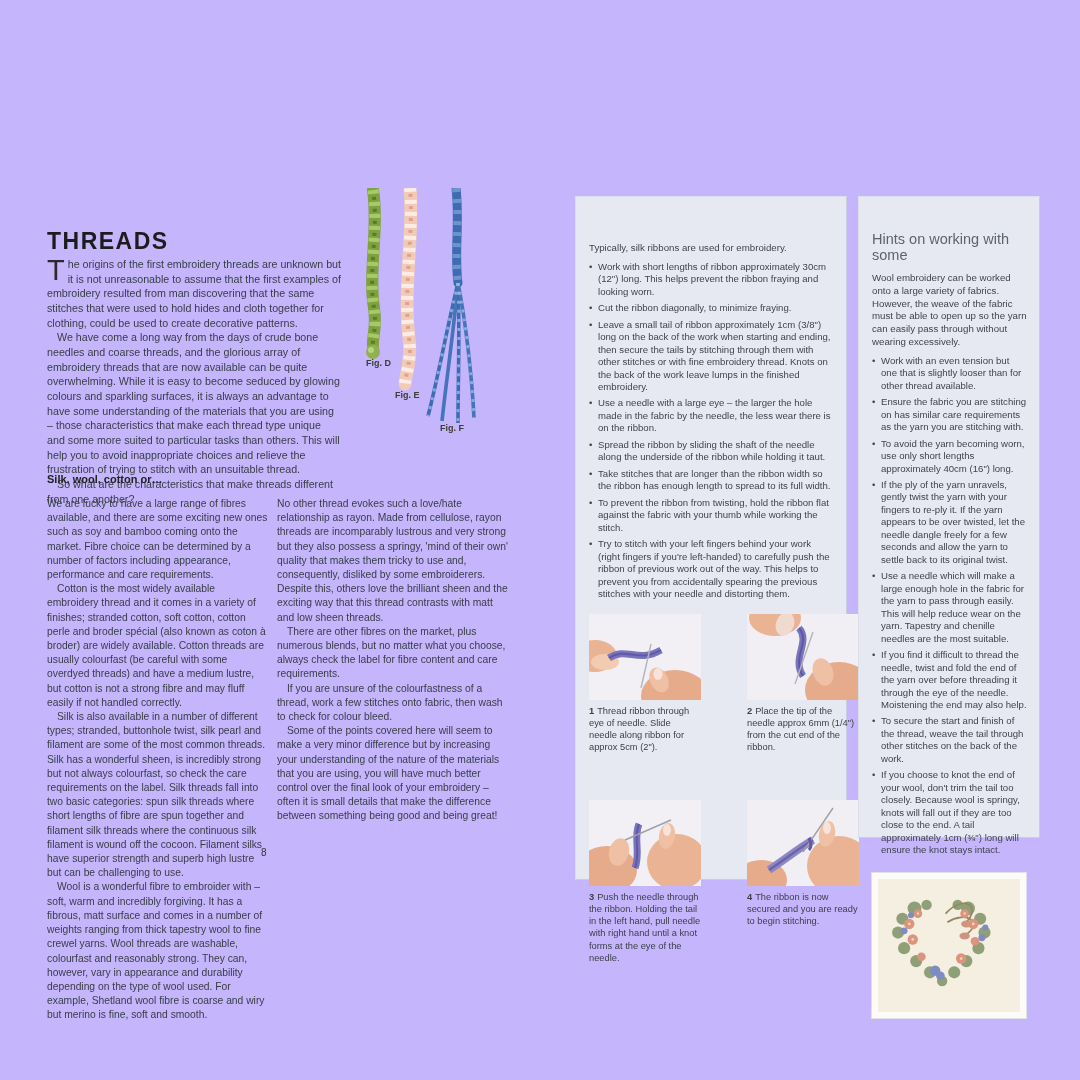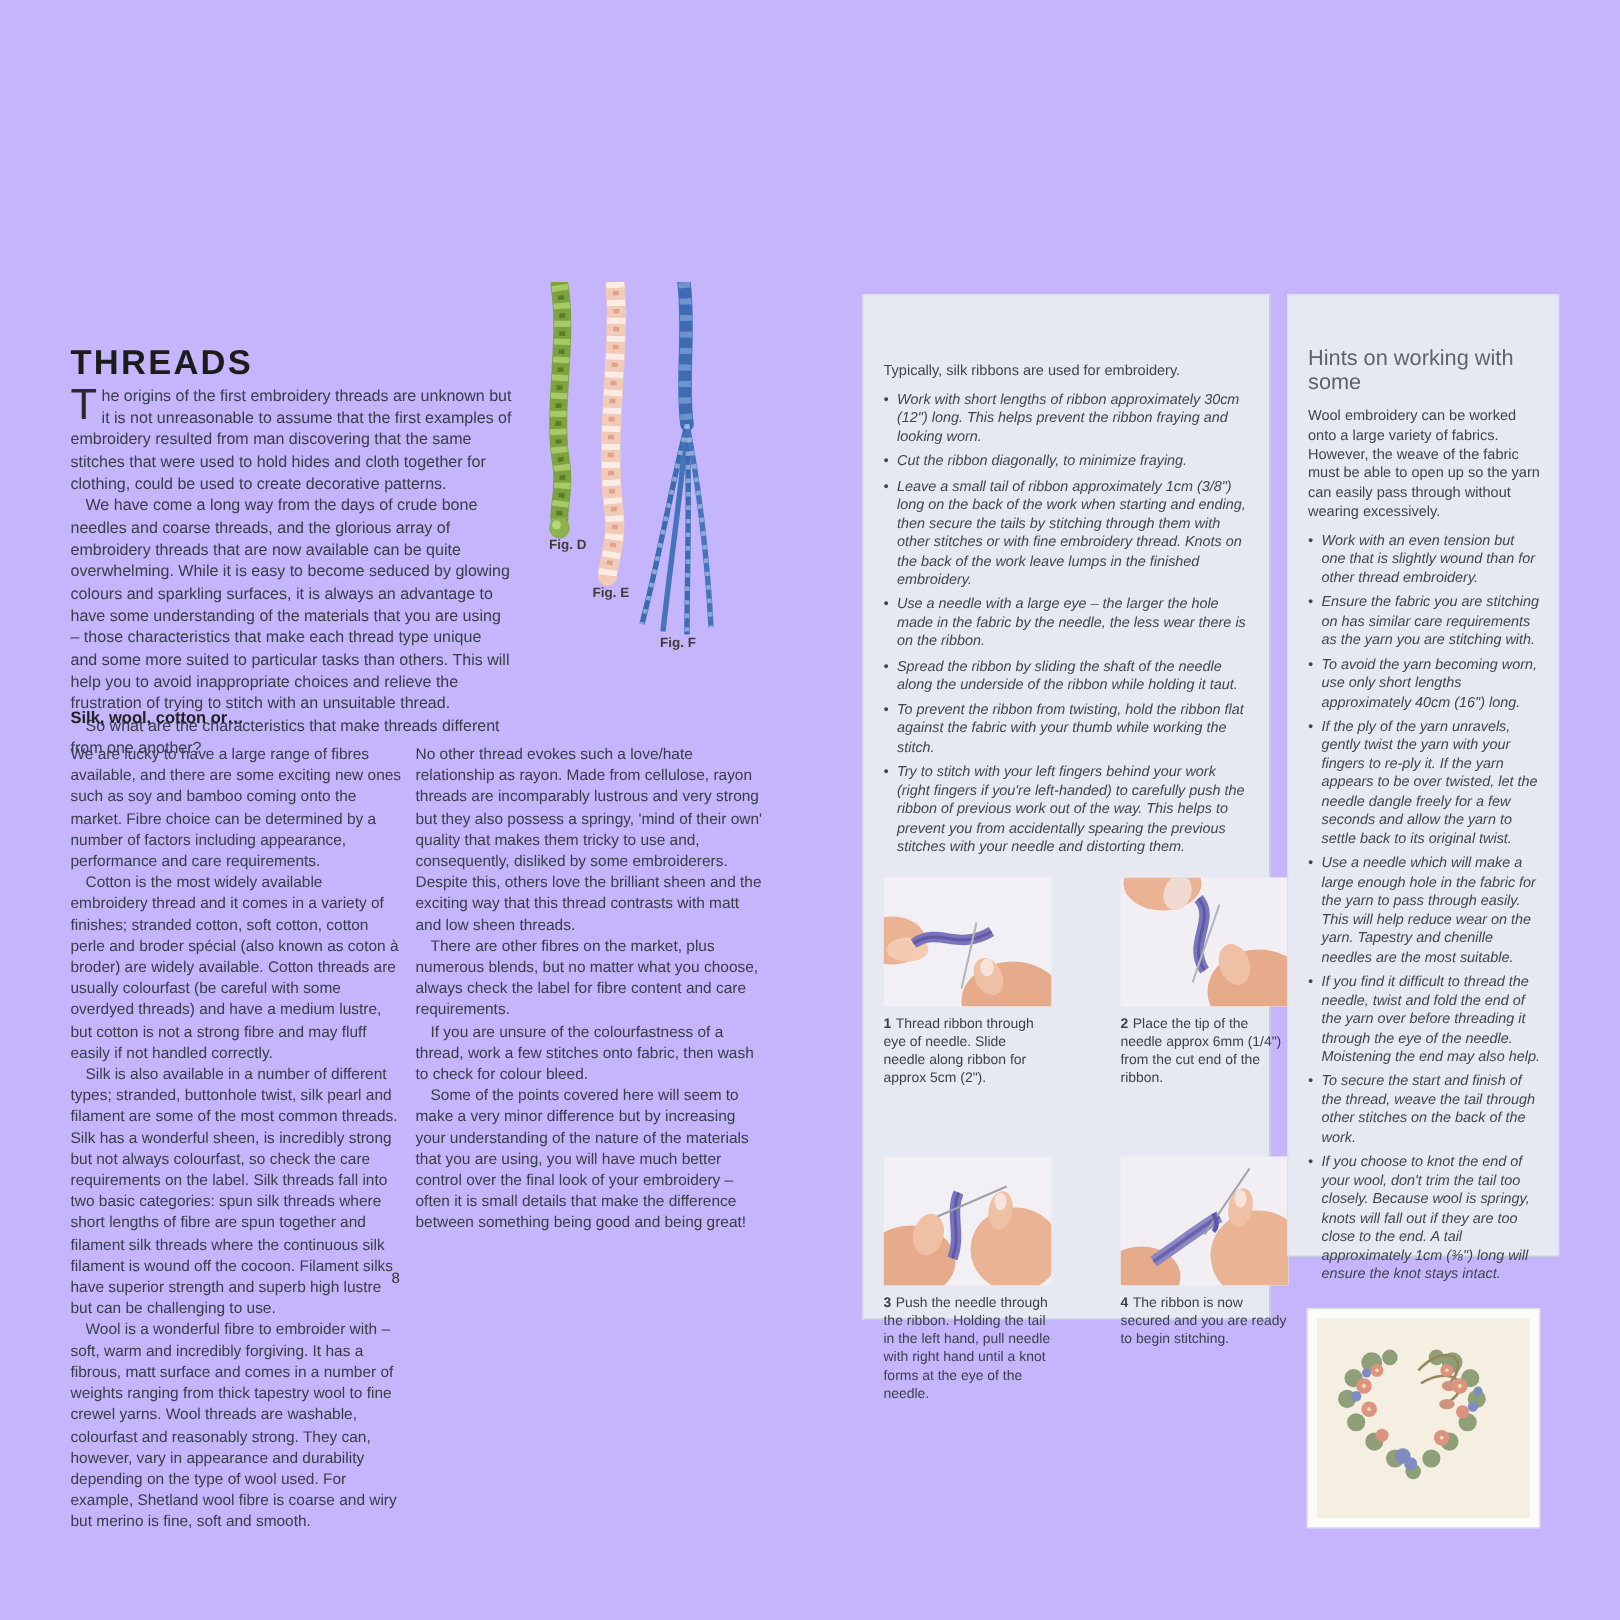--- a/index.html
+++ b/index.html
@@ -33,21 +33,21 @@
          border-right-color:#c9cedf;border-bottom-color:#c9cedf;box-sizing:border-box;}
   .ribbon-panel{left:575px;top:196px;width:272px;height:684px;padding:36px 12px 0 13px;}
   .wool-panel{left:858px;top:196px;width:182px;height:642px;padding:34px 12px 0 13px;}
 
   .panel h3{margin:0;font-weight:400;color:#5e6370;}
   .ribbon-panel h3{font-size:19px;}
   .wool-panel h3{font-size:14.5px;}
 
   .panel-intro{margin:9px 0 0 0;font-size:9.7px;line-height:1.32;color:#41444d;}
   .panel ul{margin:6px 0 0 0;padding:0;list-style:none;font-size:9.6px;line-height:1.3;color:#41444d;}
-  .panel li{position:relative;padding-left:9px;margin-top:4px;font-style:italic;}
+  .panel li{position:relative;padding-left:9px;margin-top:4px;}
   .panel li::before{content:"\2022";position:absolute;left:0;top:0;color:#41444d;}
 
   .steps{display:grid;grid-template-columns:112px 112px;column-gap:17px;row-gap:13px;margin-top:13px;gap:46px;}
   .photo{width:112px;height:86px;background:#efedf2;overflow:hidden;}
   .steps figure{margin:0;}
   .steps figcaption{margin-top:5px;font-size:9.3px;line-height:1.32;color:#3c3f48;}
   .steps figcaption b{font-weight:bold;margin-right:3px;}
 
   .wreath-frame{margin-top:16px;width:142px;height:133px;background:#fcfbf8;padding:6px;
                 box-shadow:0 0 0 1px #e0e2ea;}
@@ -112,20 +112,21 @@
   <div class="pagenum">8</div>
 
   <aside class="panel ribbon-panel">
     <p class="panel-intro">Typically, silk ribbons are used for embroidery.</p>
     <ul>
         <li>Work with short lengths of ribbon approximately 30cm (12") long. This helps prevent the ribbon fraying and looking worn.</li>
         <li>Cut the ribbon diagonally, to minimize fraying.</li>
         <li>Leave a small tail of ribbon approximately 1cm (3/8") long on the back of the work when starting and ending, then secure the tails by stitching through them with other stitches or with fine embroidery thread. Knots on the back of the work leave lumps in the finished embroidery.</li>
         <li>Use a needle with a large eye – the larger the hole made in the fabric by the needle, the less wear there is on the ribbon.</li>
         <li>Spread the ribbon by sliding the shaft of the needle along the underside of the ribbon while holding it taut.</li>
+        <li>Take stitches that are longer than the ribbon width so the ribbon has enough length to spread to its full width.</li>
         <li>To prevent the ribbon from twisting, hold the ribbon flat against the fabric with your thumb while working the stitch.</li>
         <li>Try to stitch with your left fingers behind your work (right fingers if you're left-handed) to carefully push the ribbon of previous work out of the way. This helps to prevent you from accidentally spearing the previous stitches with your needle and distorting them.</li>
       </ul>
 
     <div class="steps">
       <figure>
         <div class="photo">
           <svg width="112" height="86" viewBox="0 0 112 86">
             <rect width="112" height="86" fill="#f2f0f4"></rect>
             <ellipse cx="6" cy="42" rx="22" ry="16" fill="#e9b394"></ellipse>
@@ -190,21 +191,21 @@
         </div>
         <figcaption><b>4</b><span>The ribbon is now secured and you are ready to begin stitching.</span></figcaption>
       </figure>
     </div>
   </aside>
 
   <aside class="panel wool-panel">
     <h3>Hints on working with some</h3>
     <p class="panel-intro">Wool embroidery can be worked onto a large variety of fabrics. However, the weave of the fabric must be able to open up so the yarn can easily pass through without wearing excessively.</p>
     <ul>
-        <li>Work with an even tension but one that is slightly wound than for other thread embroidery.</li>
+        <li>Work with an even tension but one that is slightly looser than for other thread available.</li>
         <li>Ensure the fabric you are stitching on has similar care requirements as the yarn you are stitching with.</li>
         <li>To avoid the yarn becoming worn, use only short lengths approximately 40cm (16") long.</li>
         <li>If the ply of the yarn unravels, gently twist the yarn with your fingers to re-ply it. If the yarn appears to be over twisted, let the needle dangle freely for a few seconds and allow the yarn to settle back to its original twist.</li>
         <li>Use a needle which will make a large enough hole in the fabric for the yarn to pass through easily. This will help reduce wear on the yarn. Tapestry and chenille needles are the most suitable.</li>
         <li>If you find it difficult to thread the needle, twist and fold the end of the yarn over before threading it through the eye of the needle. Moistening the end may also help.</li>
         <li>To secure the start and finish of the thread, weave the tail through other stitches on the back of the work.</li>
         <li>If you choose to knot the end of your wool, don't trim the tail too closely. Because wool is springy, knots will fall out if they are too close to the end. A tail approximately 1cm (⅜") long will ensure the knot stays intact.</li>
       </ul>
 
     <div class="wreath-frame">

